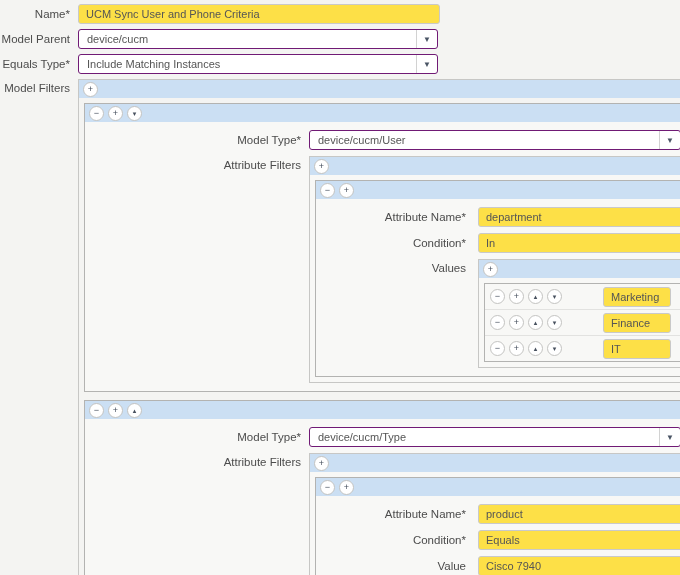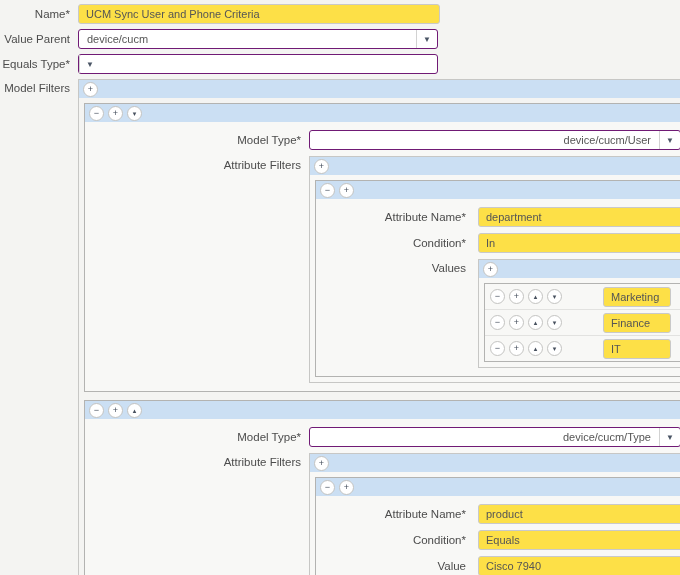--- a/index.html
+++ b/index.html
@@ -38,21 +38,21 @@
     height:20px; display:flex; align-items:stretch;
     border:1px solid #701a75; border-radius:3px; background:#fff;
     box-sizing:border-box; cursor:default;
   }
   .sel-text { flex:1; line-height:18px; padding:0 8px; font-size:11px; color:#555; overflow:hidden; white-space:nowrap; }
   .sel-arrow {
     flex:0 0 20px; border-left:1px solid #d2d2d2; display:flex;
     align-items:center; justify-content:center; color:#4a5565; font-size:8px; font-style:normal;
   }
   .sel-main { width:360px; }
-  .sel-mtype { width:400px;text-align:right; }
+  .sel-mtype { width:400px; }
 
   
   .list-group { flex:1 1 auto; border:1px solid #c7c7c5; background:transparent; min-width:0; }
   .mr-clip1 { margin-right:-8px; }
   .mr-clip2 { margin-right:-14px; }
   .mr-clip3 { margin-right:-20px; }
   .bar {
     height:18px; background:#cbdff3; display:flex; align-items:center; padding-left:4px;
   }
   .item-panel { margin:5px; border:1px solid #b3b3b1; background:#f8f8f6; }
@@ -84,30 +84,31 @@
 <body>
 
 <div class="canvas">
 
   <div class="form-row lv0">
     <label class="lbl">Name*</label>
     <input class="text-input w-main" value="UCM Sync User and Phone Criteria" style="">
   </div>
 
   <div class="form-row lv0">
-    <label class="lbl">Value Parent</label>
+    <label class="lbl">Model Parent</label>
     <div class="select sel-main">
       <span class="sel-text">device/cucm</span>
       <i class="sel-arrow">▼</i>
     </div>
   </div>
 
   <div class="form-row lv0">
     <label class="lbl">Equals Type*</label>
     <div class="select sel-main">
+      <span class="sel-text">Include Matching Instances</span>
       <i class="sel-arrow">▼</i>
     </div>
   </div>
 
   <div class="form-row lv0">
     <label class="lbl" style="line-height:18px;">Model Filters</label>
 
     <div class="list-group mr-clip1">
       <div class="bar">
         <button class="cbtn">

